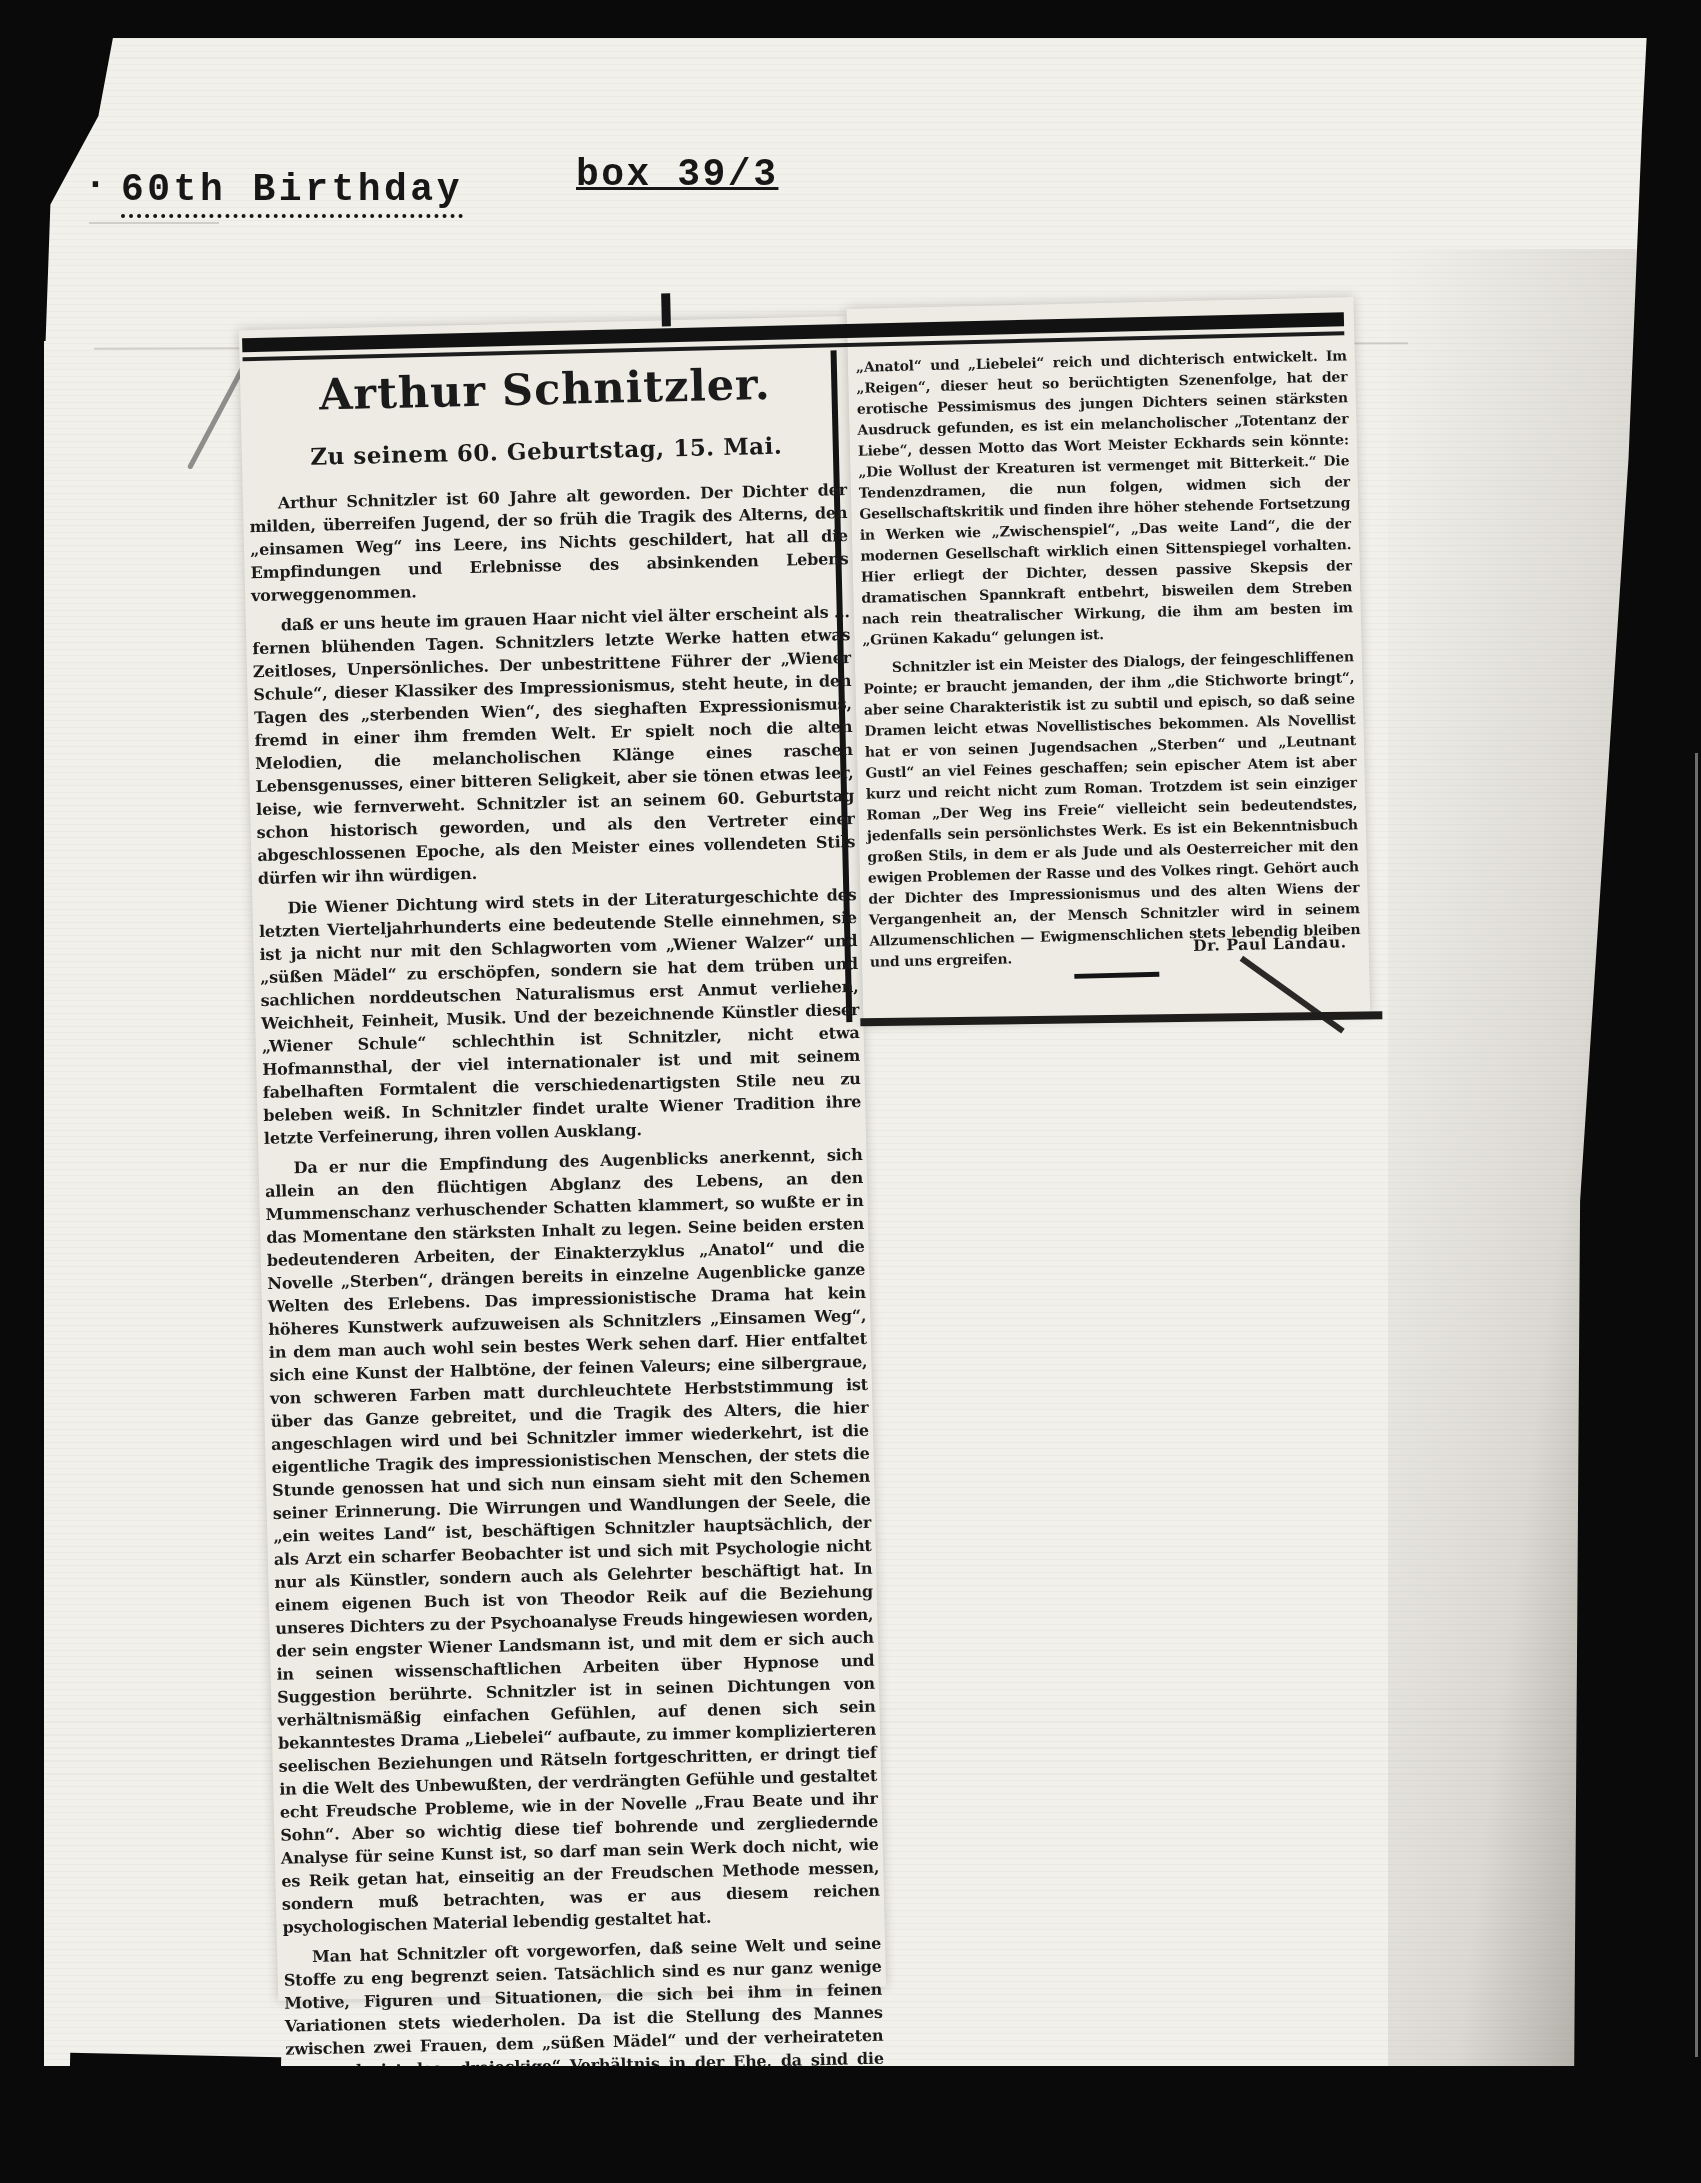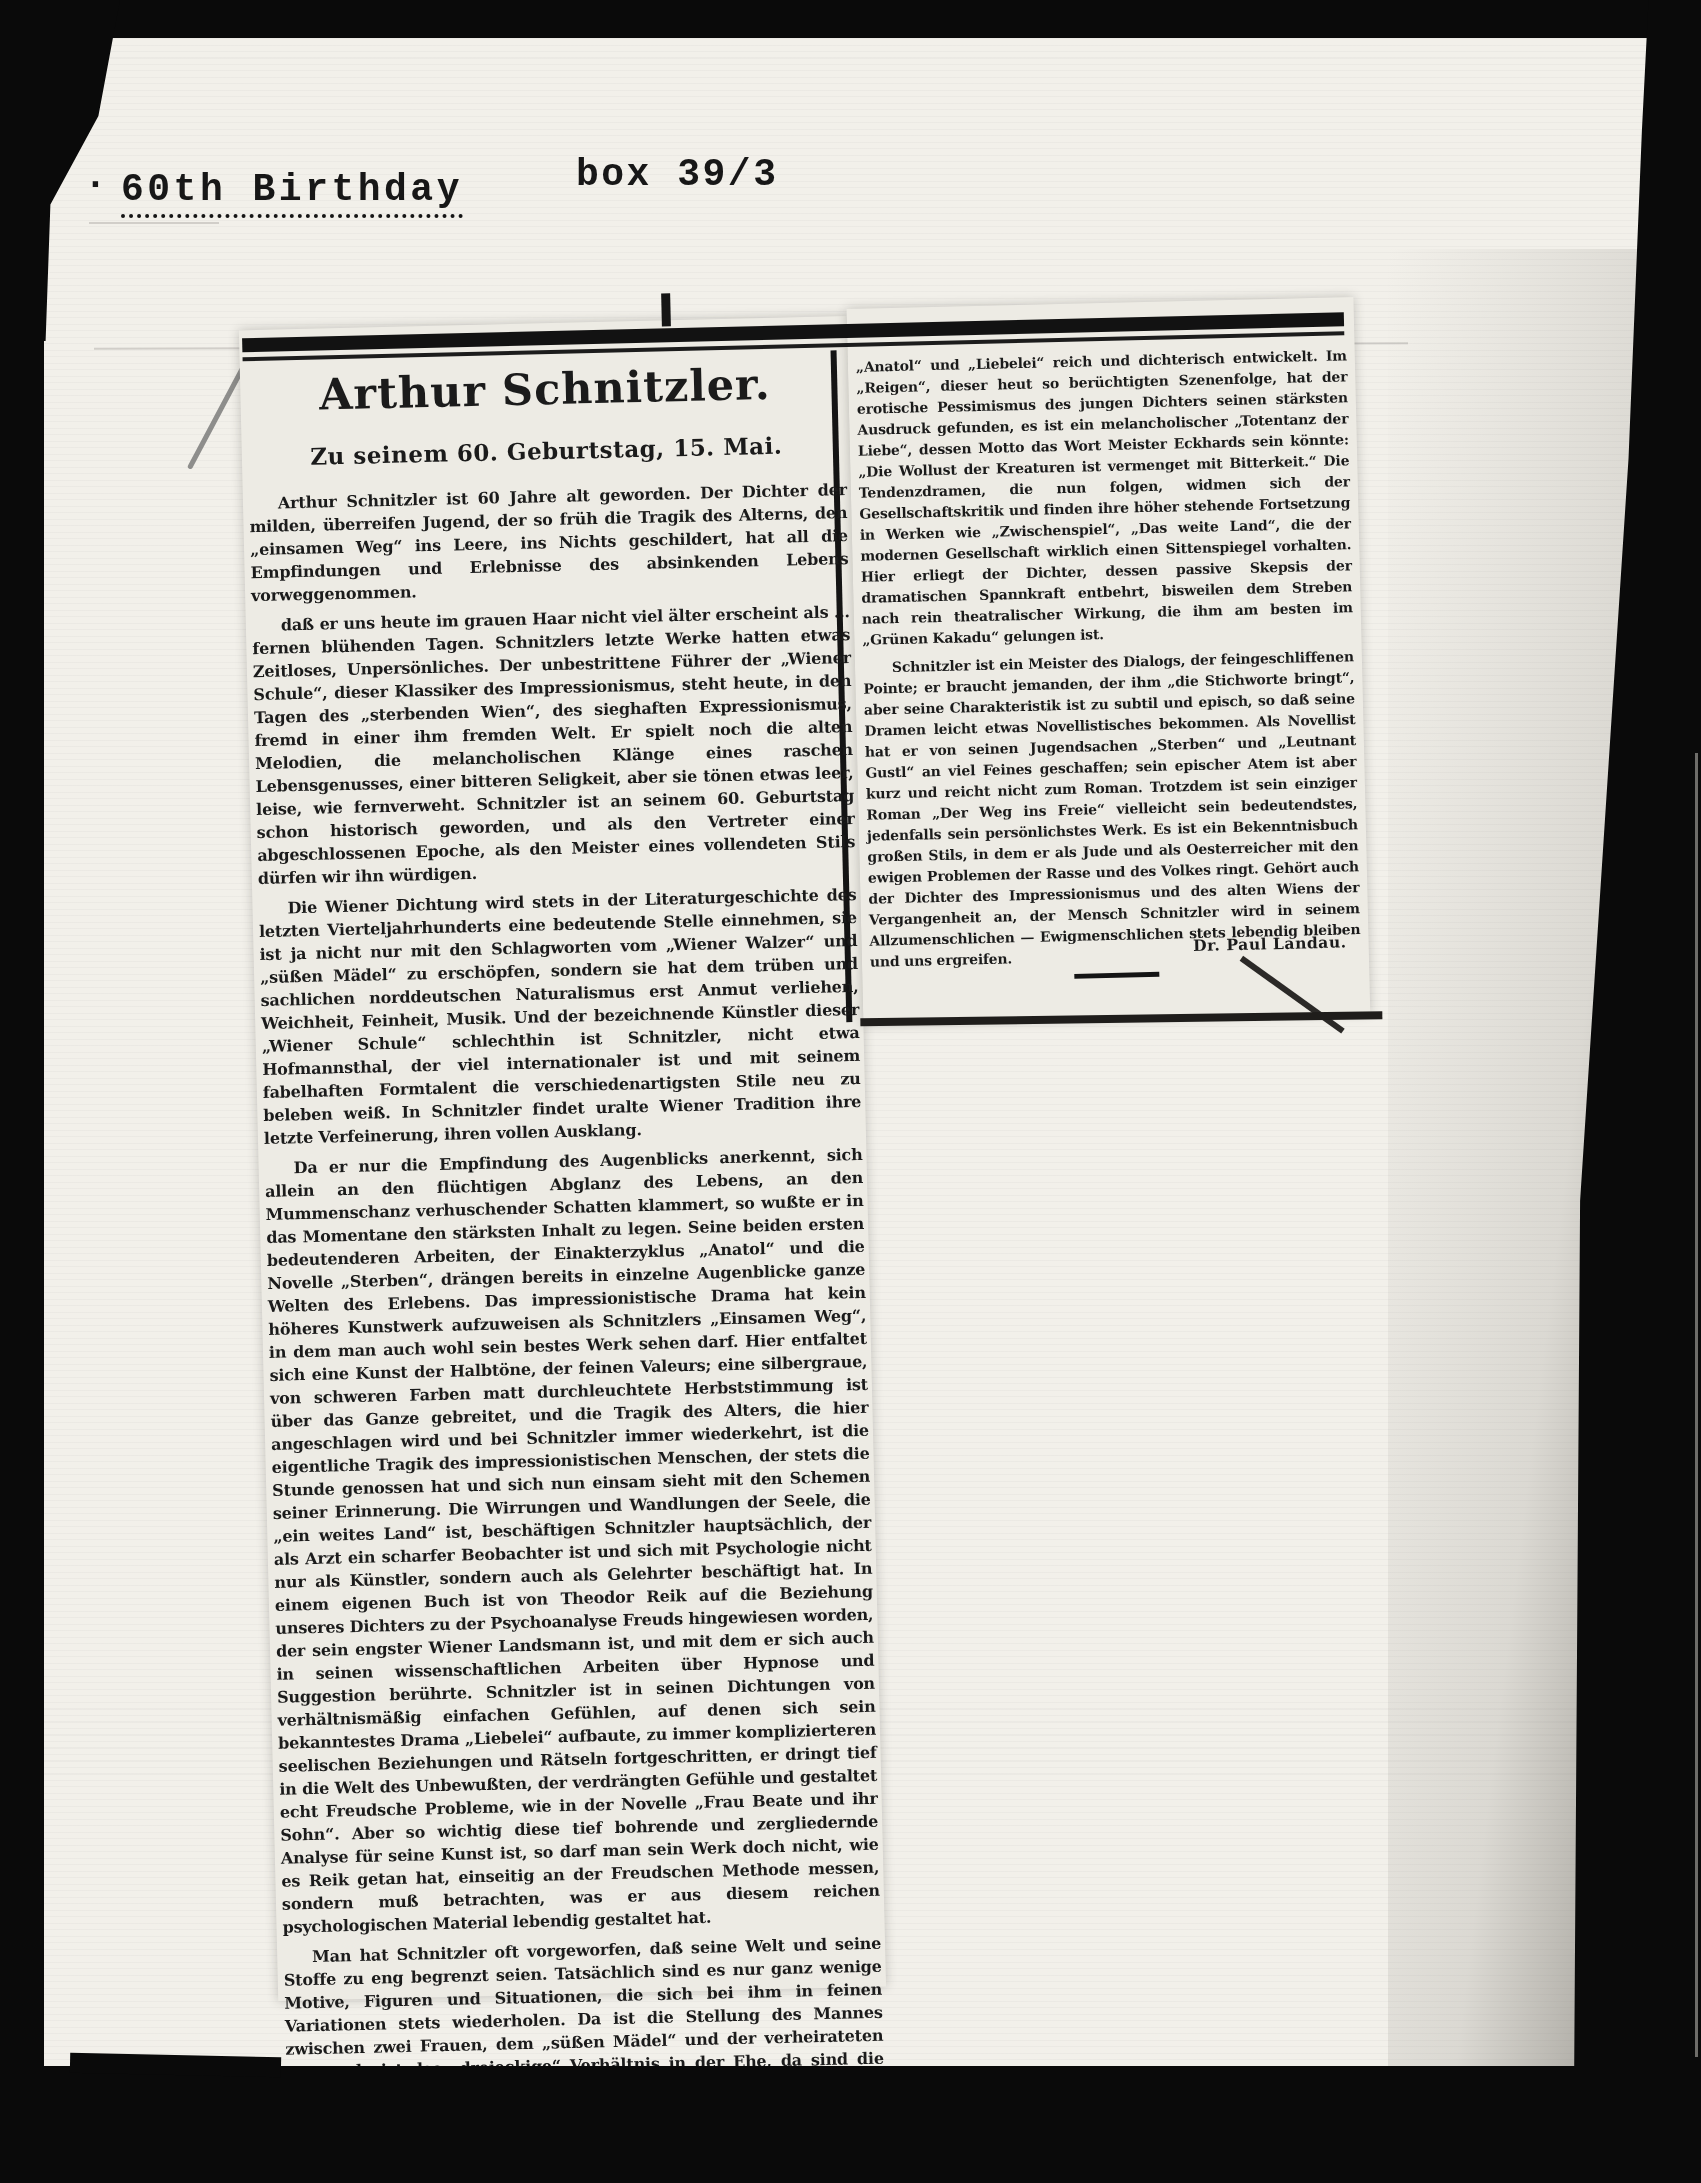--- a/index.html
+++ b/index.html
@@ -64,21 +64,21 @@
     color: #171717; font-weight: bold;
   }
   .edge-frag {
     position: absolute; left: 29px; top: 4px; font-size: 38px; letter-spacing: 3px;
   }
   .lead-dot { position: absolute; left: 84px; top: 4px; font-size: 38px; }
   .hdr-title {
     position: absolute; left: 121px; top: 4px; font-size: 38px; letter-spacing: 3.5px;
     padding-bottom: 3px; border-bottom: 4.5px dotted #151515; margin-top: 13px;
   }
-  .hdr-box { position: absolute; left: 576px; top: 2px; font-size: 38px; letter-spacing: 2.5px; }
+  .hdr-box { position: absolute; left: 576px; top: 2px; font-size: 38px; letter-spacing: 2.5px; text-decoration: underline; }
 
   
   .pencil { position: absolute; color: rgba(95,95,95,0.85); font-style: italic; }
   .pencil-slash {
     position: absolute; left: 216px; top: 351px; width: 5px; height: 125px;
     background: rgba(100,100,100,0.7); transform: rotate(28deg); border-radius: 3px;
   }
   .pencil-30 {
     left: 251px; top: 371px; font-size: 68px; transform: rotate(-14deg);
     font-family: "DejaVu Serif", serif;

